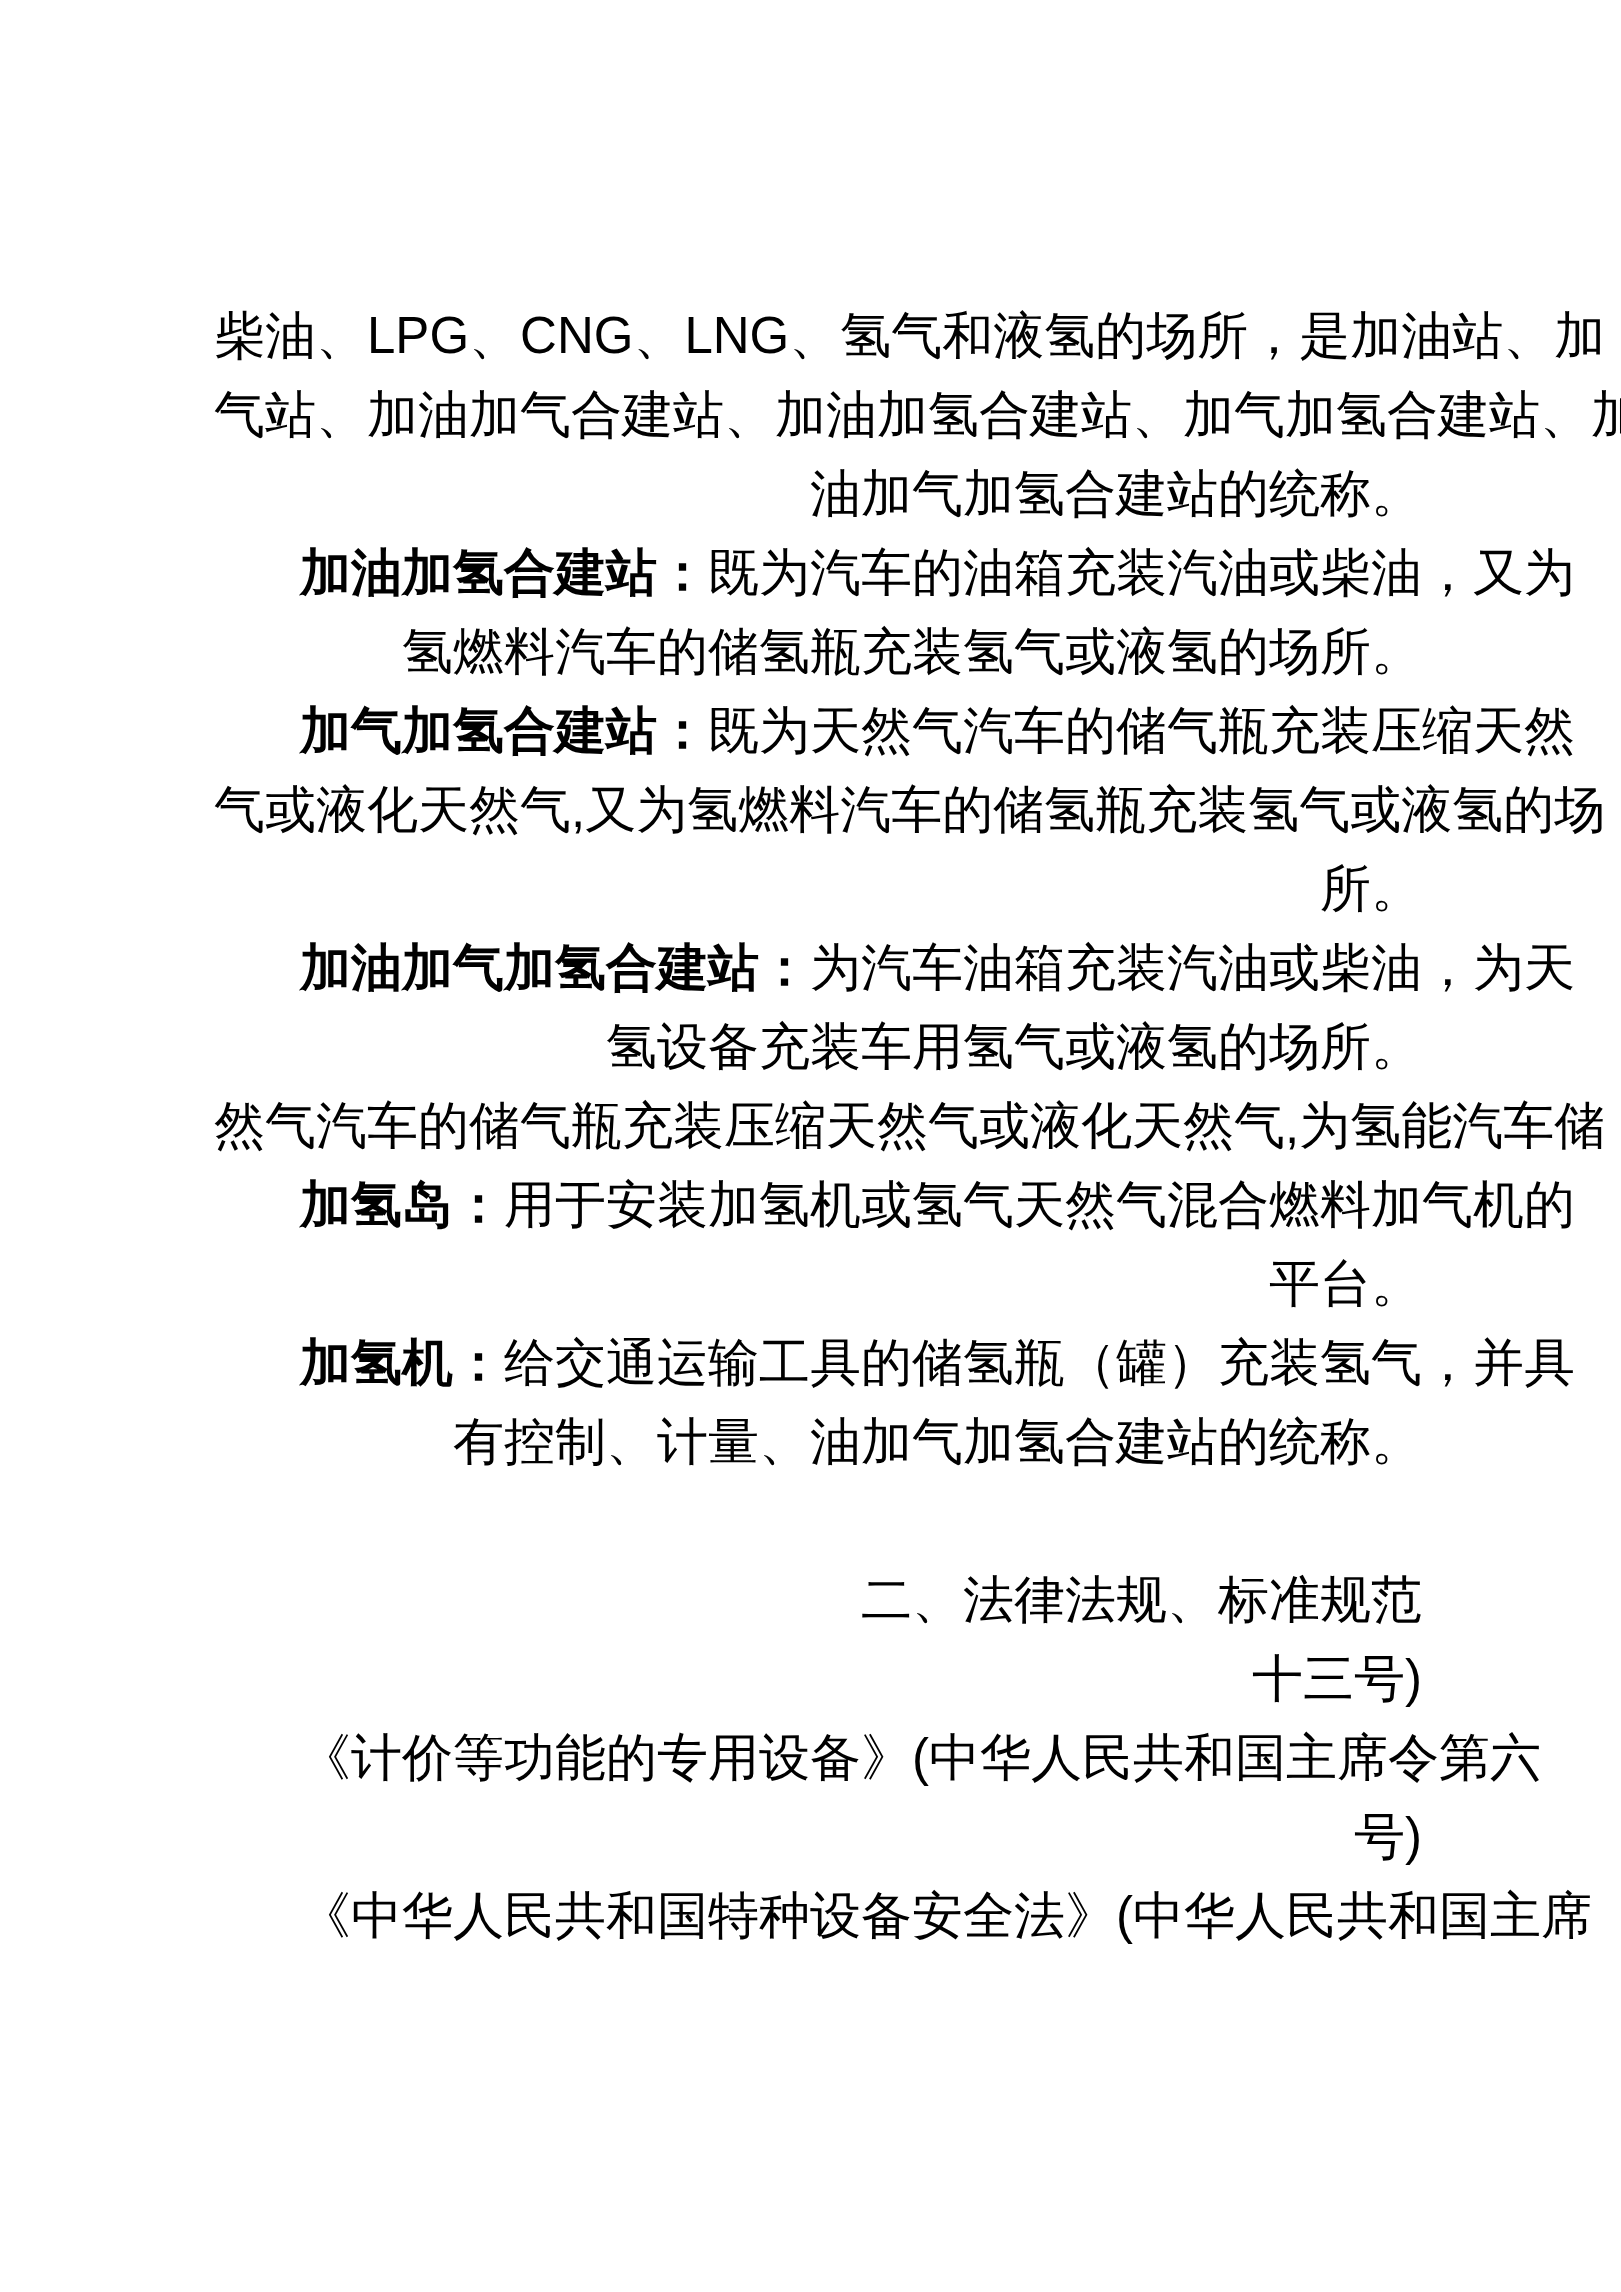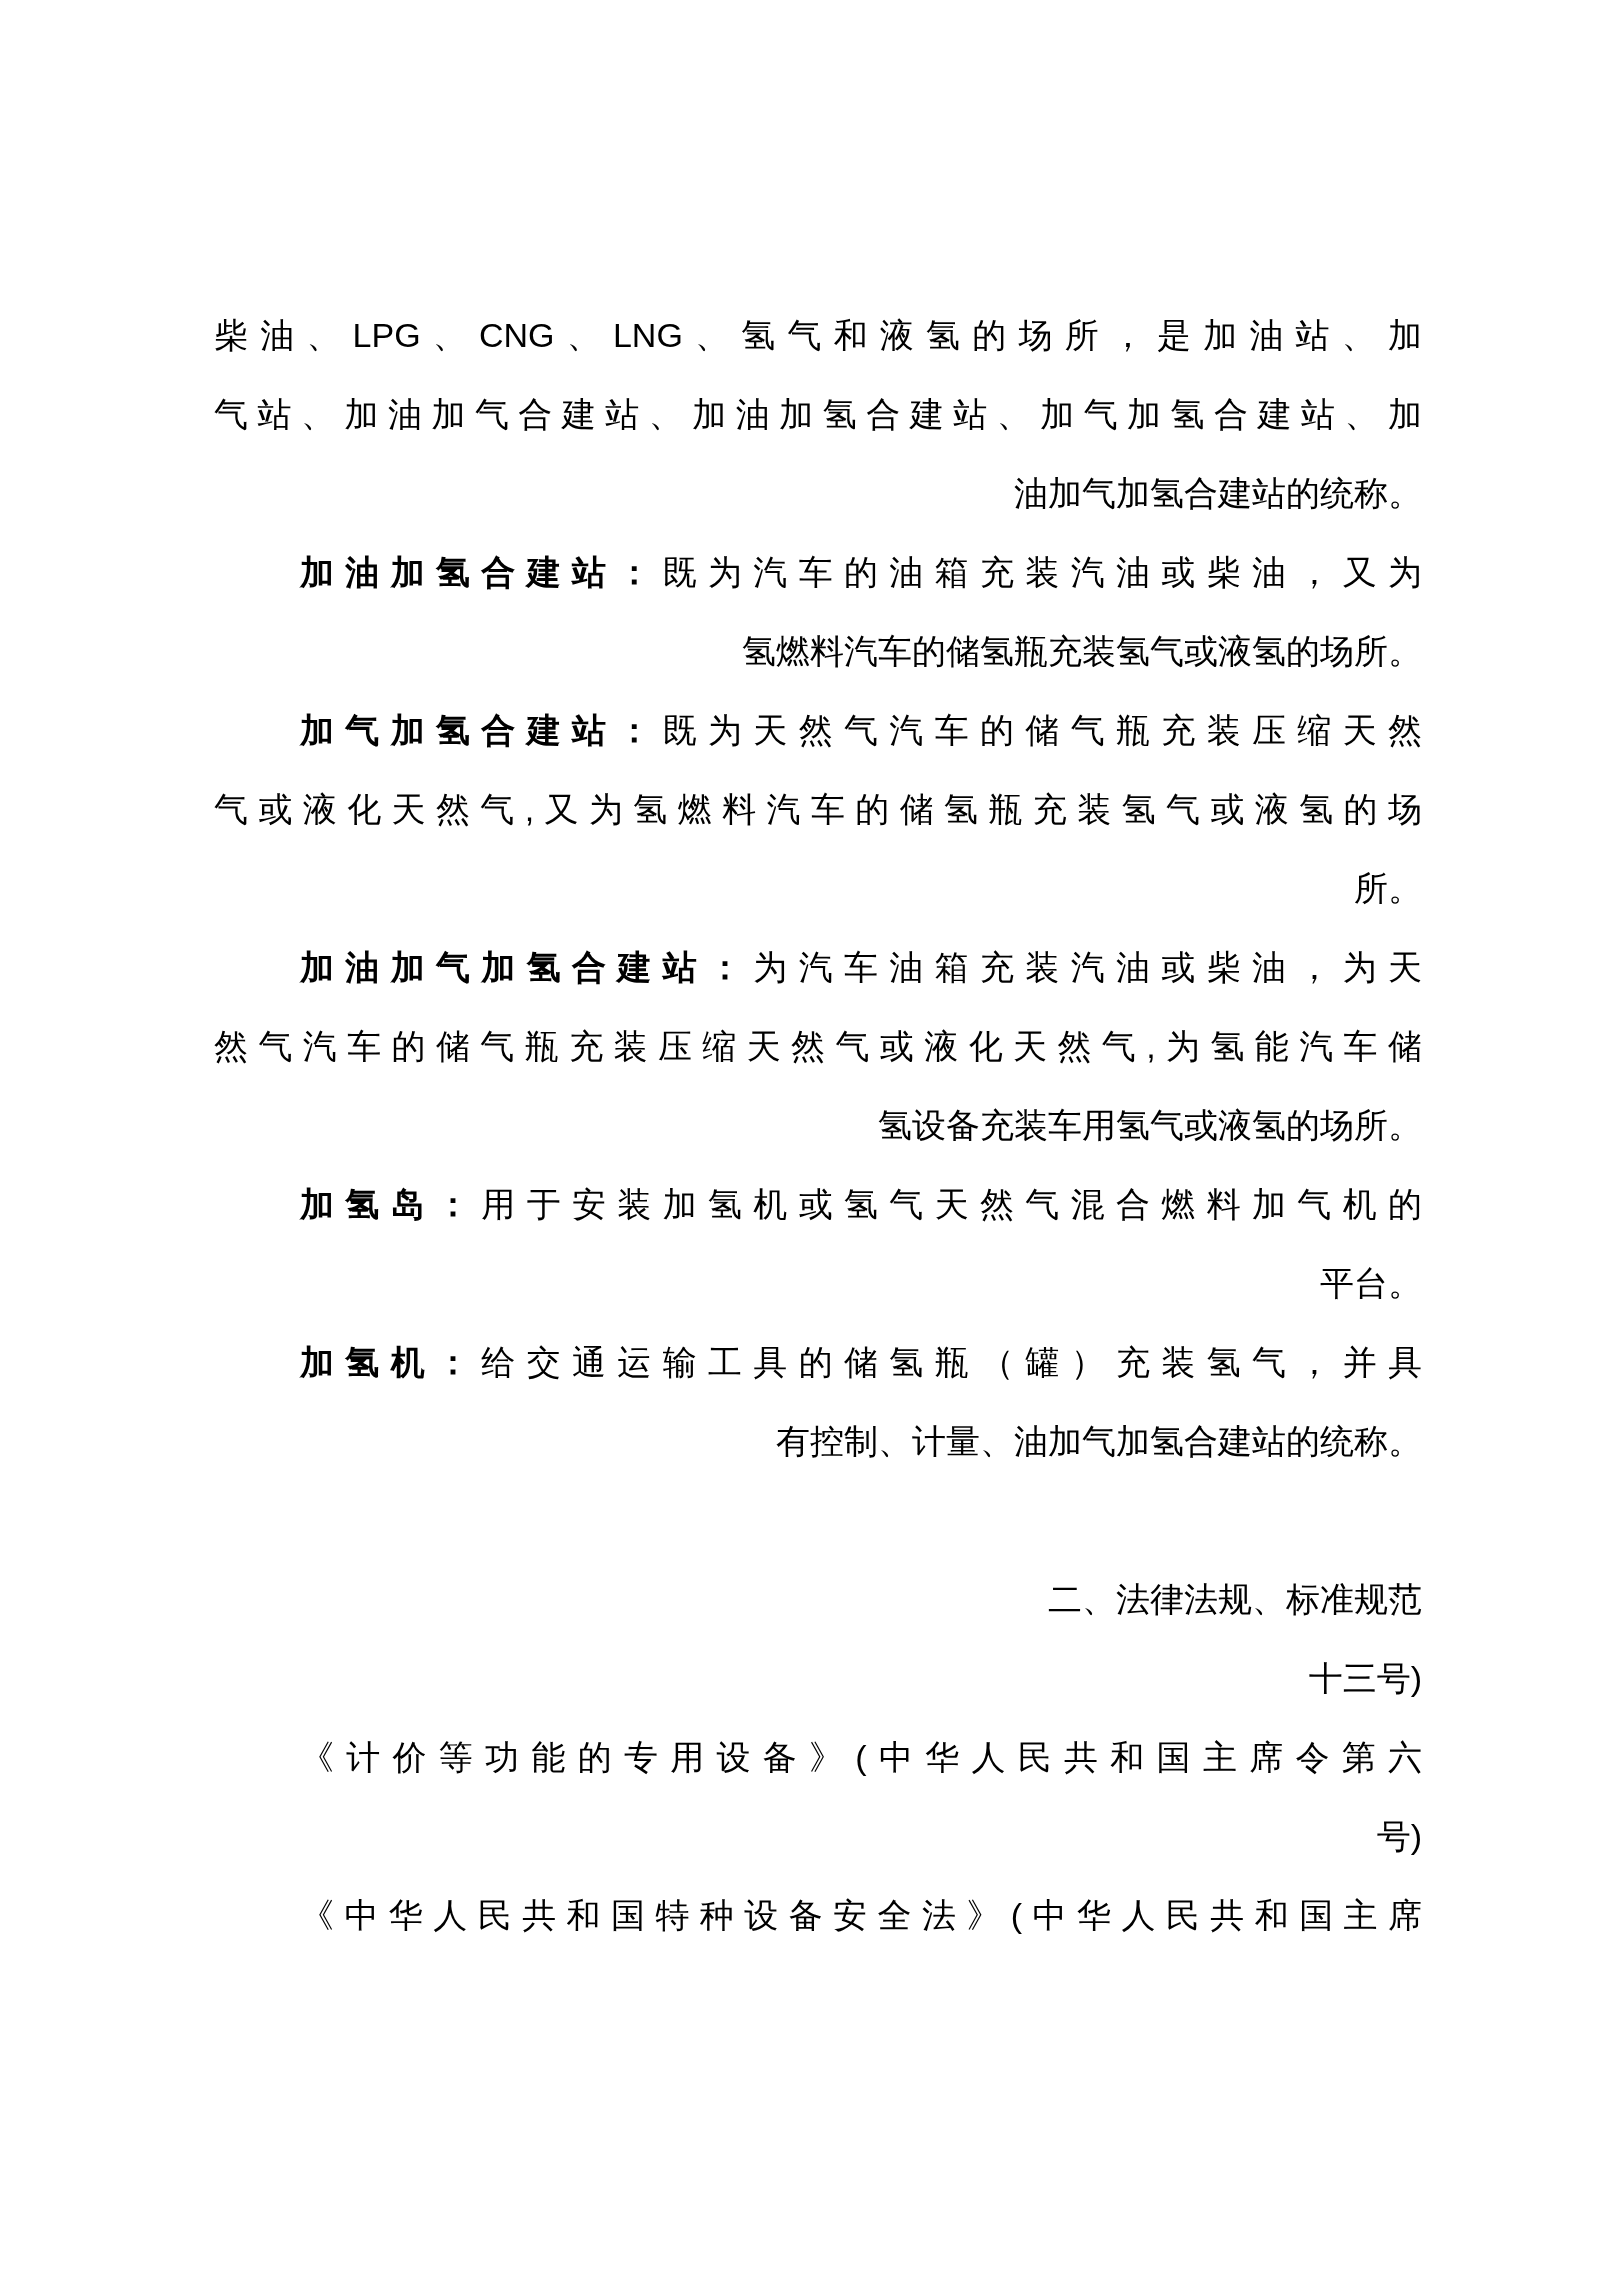--- a/index.html
+++ b/index.html
@@ -15,21 +15,21 @@
     background: #ffffff;
     color: #000000;
     font-family: "Liberation Sans", sans-serif;
     overflow: hidden;
   }
   .text-block {
     position: absolute;
     left: 214px;
     top: 296px;
     width: 1208px;
-    font-size: 34px;
+    font-size: 51px;
     line-height: 79px;
   }
   .line {
     height: 79px;
     white-space: nowrap;
     text-align: right;
   }
   .j {
     text-align: justify;
     text-align-last: justify;
@@ -52,22 +52,22 @@
     <div class="line"><span>油加气加氢合建站的统称。</span></div>
 
     <div class="line j ind"><b>加油加氢合建站：</b><span>既为汽车的油箱充装汽油或柴油，又为</span></div>
     <div class="line"><span>氢燃料汽车的储氢瓶充装氢气或液氢的场所。</span></div>
 
     <div class="line j ind"><b>加气加氢合建站：</b><span>既为天然气汽车的储气瓶充装压缩天然</span></div>
     <div class="line j"><span>气或液化天然气,又为氢燃料汽车的储氢瓶充装氢气或液氢的场</span></div>
     <div class="line"><span>所。</span></div>
 
     <div class="line j ind"><b>加油加气加氢合建站：</b><span>为汽车油箱充装汽油或柴油，为天</span></div>
+    <div class="line"><span>氢设备充装车用氢气或液氢的场所。</span></div>
     <div class="line j"><span>然气汽车的储气瓶充装压缩天然气或液化天然气,为氢能汽车储</span></div>
-    <div class="line"><span>氢设备充装车用氢气或液氢的场所。</span></div>
 
     <div class="line j ind"><b>加氢岛：</b><span>用于安装加氢机或氢气天然气混合燃料加气机的</span></div>
     <div class="line"><span>平台。</span></div>
 
     <div class="line j ind"><b>加氢机：</b><span>给交通运输工具的储氢瓶（罐）充装氢气，并具</span></div>
     <div class="line"><span>有控制、计量、油加气加氢合建站的统称。</span></div>
 
     <div class="line"><span></span></div>
 
     <div class="line ind"><span>二、法律法规、标准规范</span></div>

